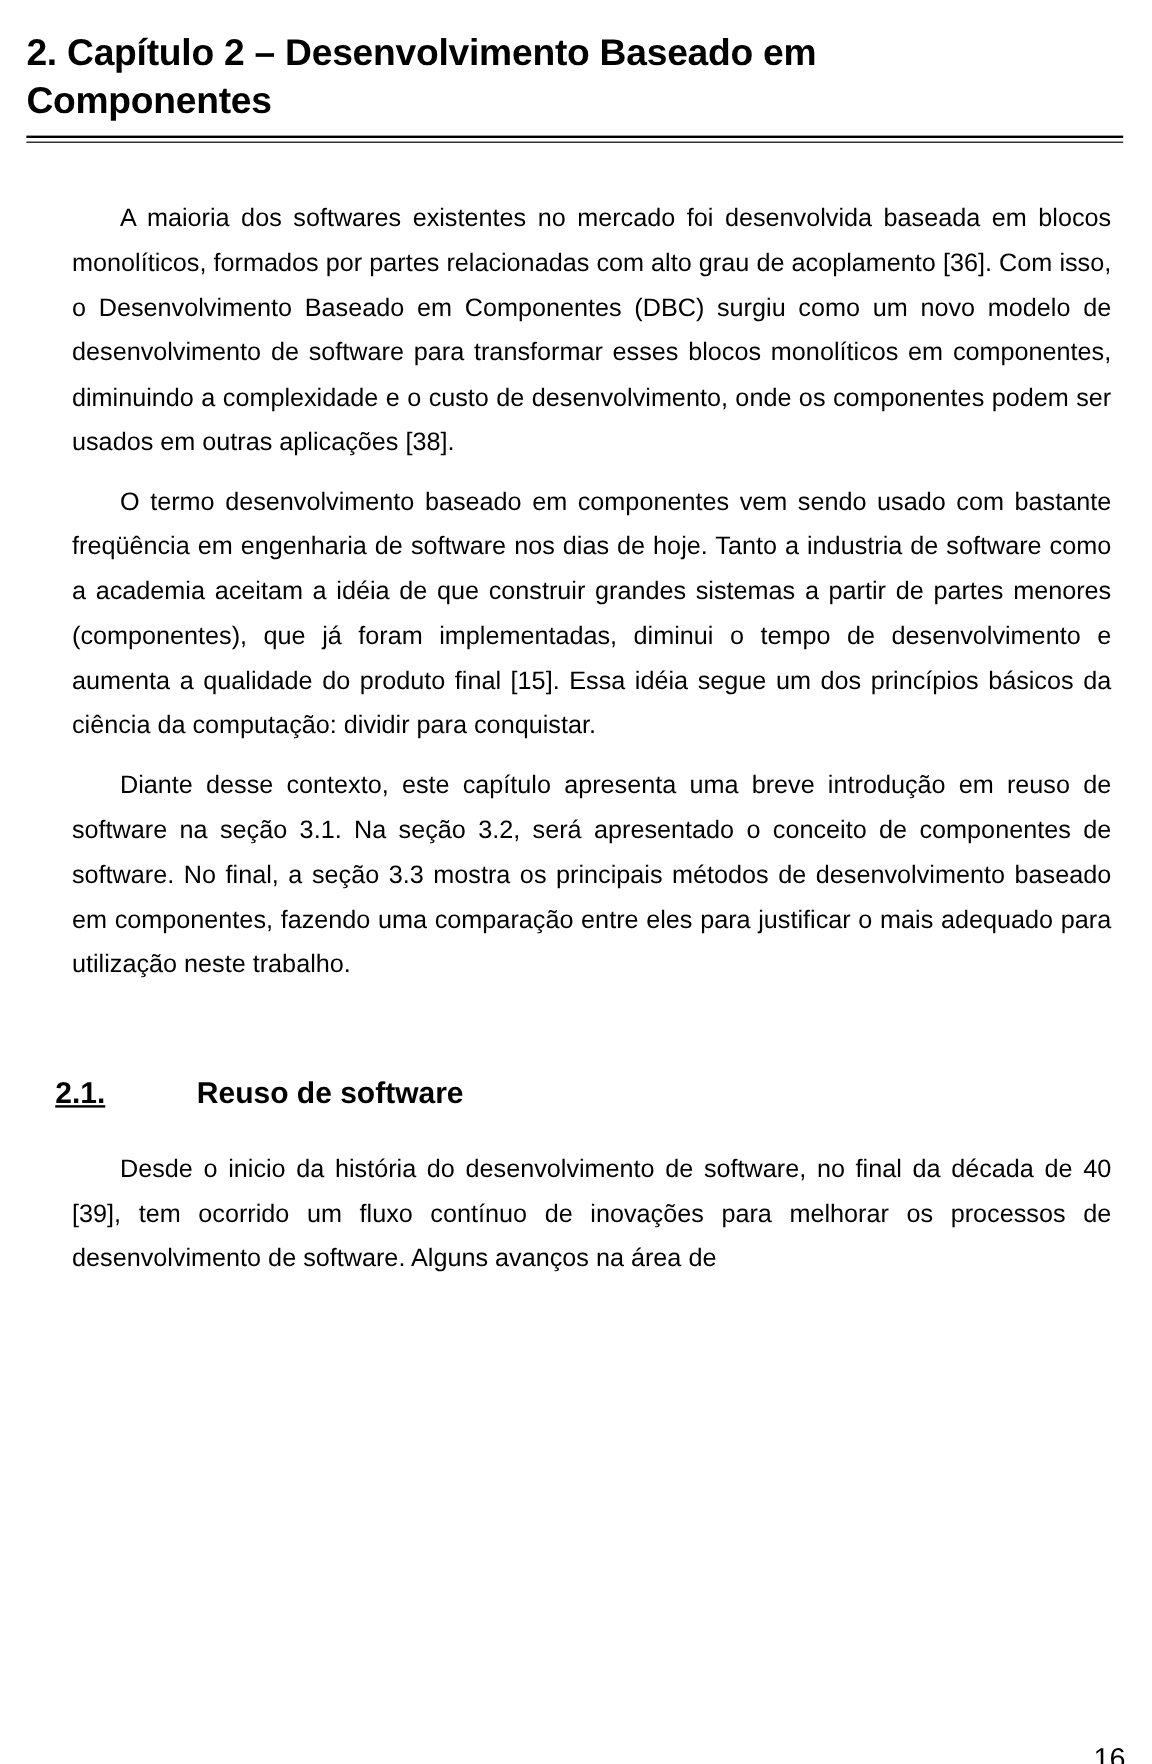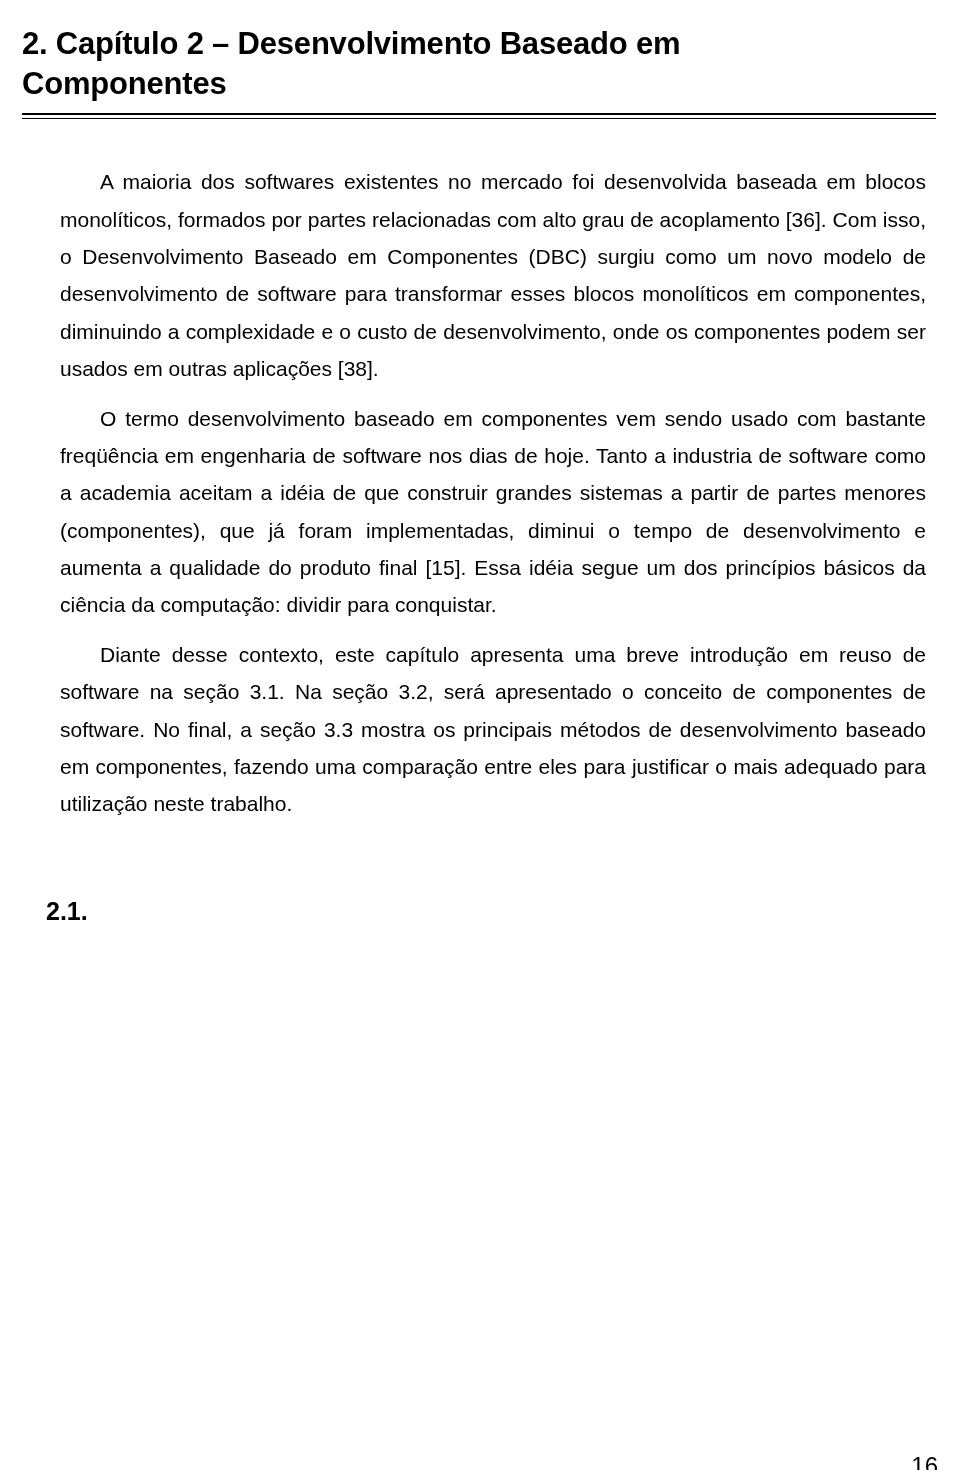--- a/index.html
+++ b/index.html
@@ -62,20 +62,21 @@
   .section-heading {
     font-size: 25px;
     font-weight: bold;
     margin: 0 0 0 36px;
     display: flex;
     align-items: baseline;
   }
   .section-num {
     width: 118px;
     display: inline-block;
+    text-decoration: underline;
   }
   .section-title {
     display: inline-block;
   }
   .page-number {
     position: absolute;
     right: 22px;
     bottom: 14px;
     font-size: 24px;
   }
@@ -104,20 +105,24 @@
 
     <p class="para indent">Diante desse contexto, este capítulo apresenta uma breve introdução em reuso de software na seção 3.1. Na seção 3.2, será apresentado o conceito de componentes de software. No final, a seção 3.3 mostra os principais métodos de desenvolvimento baseado em componentes, fazendo uma comparação entre eles para justificar o mais adequado para utilização neste trabalho.</p>
 
   </div>
 
   <div class="gap-lg"></div>
   <div class="gap-md"></div>
 
   <h2 class="section-heading">
     <span class="section-num">2.1.</span>
+    <span class="section-title">Reuso de software</span>
   </h2>
 
   <div class="gap-md"></div>
 
+  <div class="body-block">
+    <p class="para indent">Desde o inicio da história do desenvolvimento de software, no final da década de 40 [39], tem ocorrido um fluxo contínuo de inovações para melhorar os processos de desenvolvimento de software. Alguns avanços na área de</p>
+  </div>
 
   <div class="page-number">16</div>
 
 </div>
 
 </body></html>

